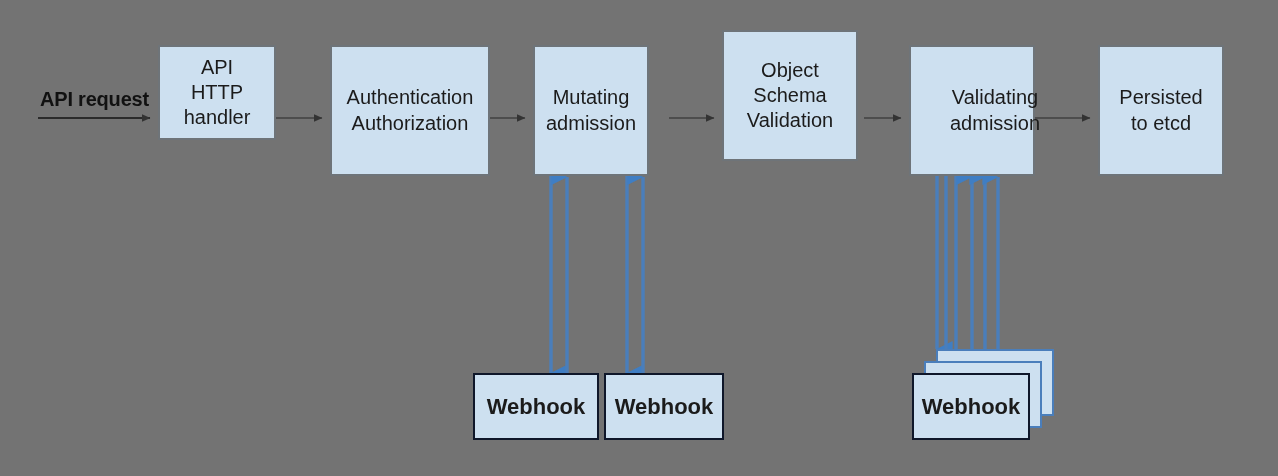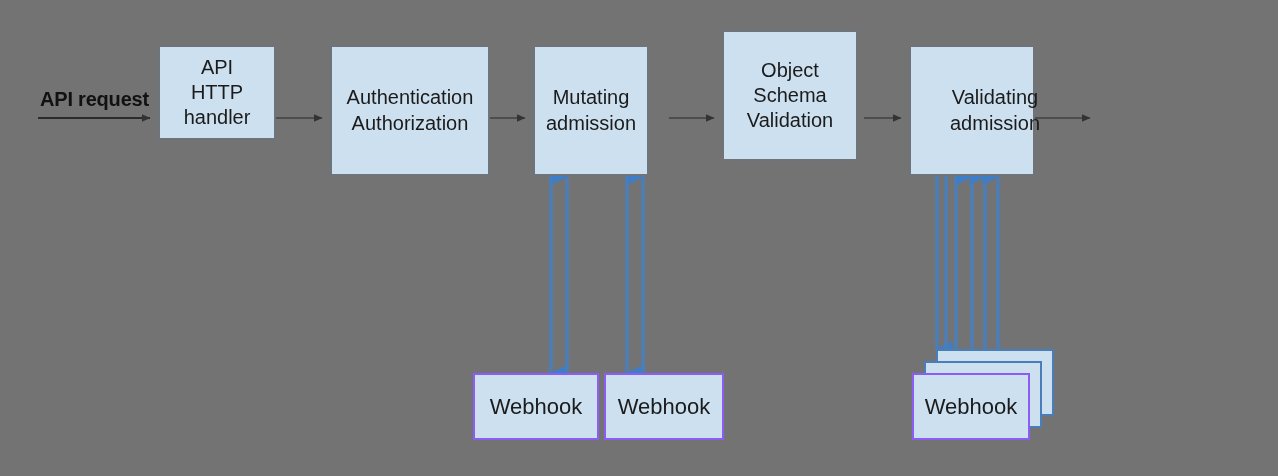--- a/index.html
+++ b/index.html
@@ -36,23 +36,23 @@
     text-align: center;
     color: #1b1b1b;
     line-height: 1.26;
     white-space: pre-line;
   }
   .node.stage {
     border: 2px solid #6e7479;
     font-size: 20px;
   }
   .node.webhook {
-    border: 2px solid #8b5cf6;
+    border: 2px solid #0f172a;
     font-size: 22px;
-    font-weight: 400;
+    font-weight: 700;
   }
   .node.webhook-ghost {
     border: 2px solid #4a7ebb;
     font-size: 22px;
   }
   .edge-label {
     position: absolute;
     font-size: 20px;
     font-weight: 700;
     color: #111111;
@@ -162,20 +162,24 @@
     <span>Object
 Schema
 Validation</span>
   </div>
 
   <div class="node stage" style="left:909px; top:45px; width:126px; height:131px;padding-left:46px;">
     <span>Validating
 admission</span>
   </div>
 
+  <div class="node stage" style="left:1098px; top:45px; width:126px; height:131px;">
+    <span>Persisted
+to etcd</span>
+  </div>
 
   <div class="node webhook-ghost" style="left:936px; top:349px; width:118px; height:67px; z-index:3;"></div>
   <div class="node webhook-ghost" style="left:924px; top:361px; width:118px; height:67px; z-index:4;"></div>
 
   <div class="node webhook" style="left:473px; top:373px; width:126px; height:67px; z-index:5;">
     <span>Webhook</span>
   </div>
 
   <div class="node webhook" style="left:604px; top:373px; width:120px; height:67px; z-index:5;">
     <span>Webhook</span>

